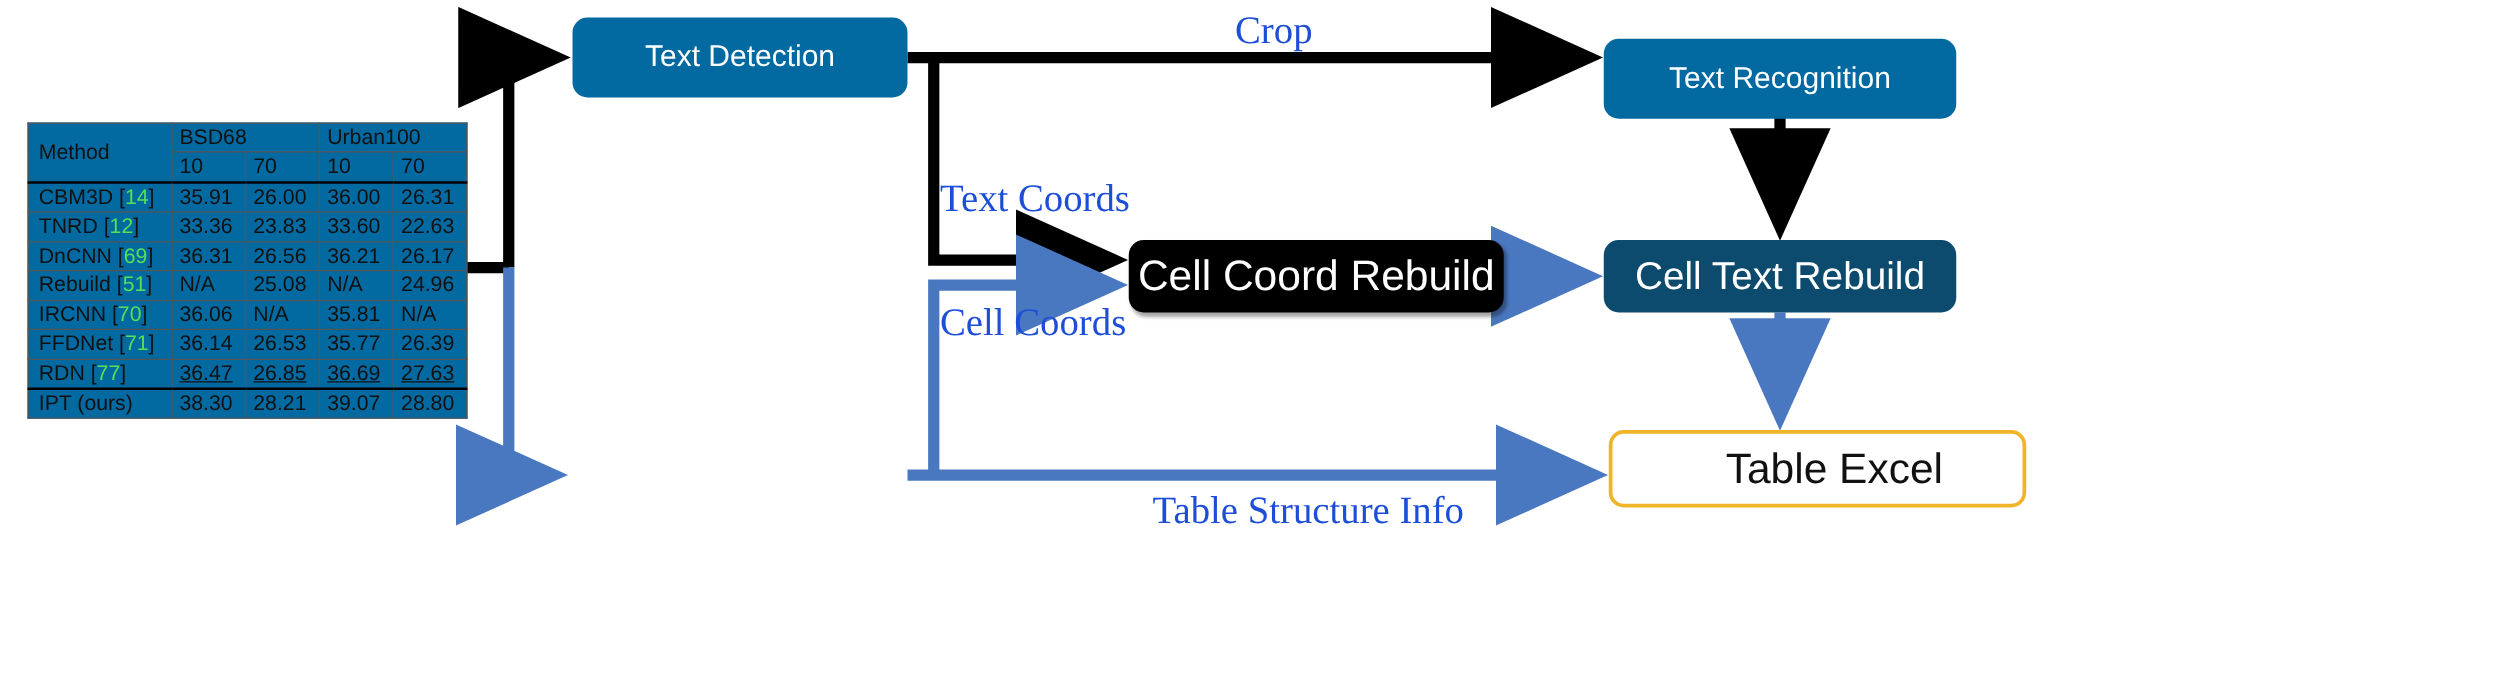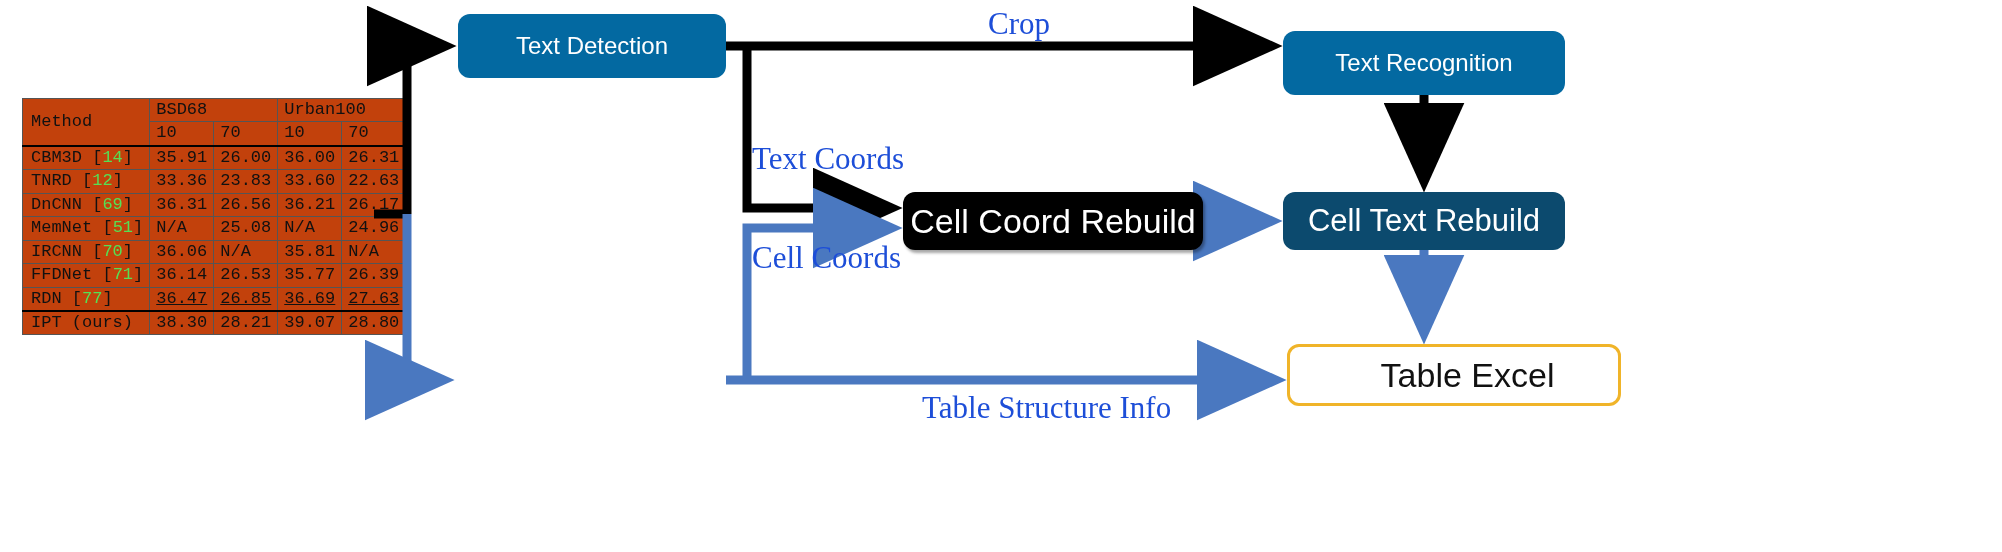--- a/index.html
+++ b/index.html
@@ -3,22 +3,22 @@
 <meta charset="utf-8">
 <style>
   html,body{margin:0;padding:0;background:#fff;}
   body{width:2002px;height:552px;position:relative;overflow:hidden;
        font-family:"Liberation Sans",sans-serif;}
 
   .stage{position:absolute;left:0;top:0;width:2002px;height:552px;}
 
   
   .paper-table{position:absolute;left:22px;top:98px;width:352px;
-      border-collapse:collapse;background:#c2410c;
-      font-family:Liberation Mono, monospace;color:#111;}
+      border-collapse:collapse;background:#0369a1;
+      font-family:Liberation Sans, sans-serif;color:#111;}
   .paper-table td,.paper-table th{border:1px solid #555;padding:0 6px;
       text-align:left;font-weight:normal;font-size:17px;line-height:1.32;}
   .paper-table .method-cell{text-align:left;padding-left:8px;white-space:nowrap;}
   .ref{color:#55e055;}
   .u{text-decoration:underline;}
   .b{font-weight:bold;}
   .thickline td{border-top:2px solid #000000;}
 
   
   .node{position:absolute;display:flex;align-items:center;justify-content:center;
@@ -83,21 +83,21 @@
         <td>22.63</td>
       </tr>
       <tr>
         <td class="method-cell"><span>DnCNN</span> [<span class="ref">69</span>]</td>
         <td>36.31</td>
         <td>26.56</td>
         <td>36.21</td>
         <td>26.17</td>
       </tr>
       <tr>
-        <td class="method-cell"><span>MemNet</span> [<span class="ref">51</span>]</td>
+        <td class="method-cell"><span>Rebuild</span> [<span class="ref">51</span>]</td>
         <td>N/A</td>
         <td>25.08</td>
         <td>N/A</td>
         <td>24.96</td>
       </tr>
       <tr>
         <td class="method-cell"><span>IRCNN</span> [<span class="ref">70</span>]</td>
         <td>36.06</td>
         <td>N/A</td>
         <td>35.81</td>

